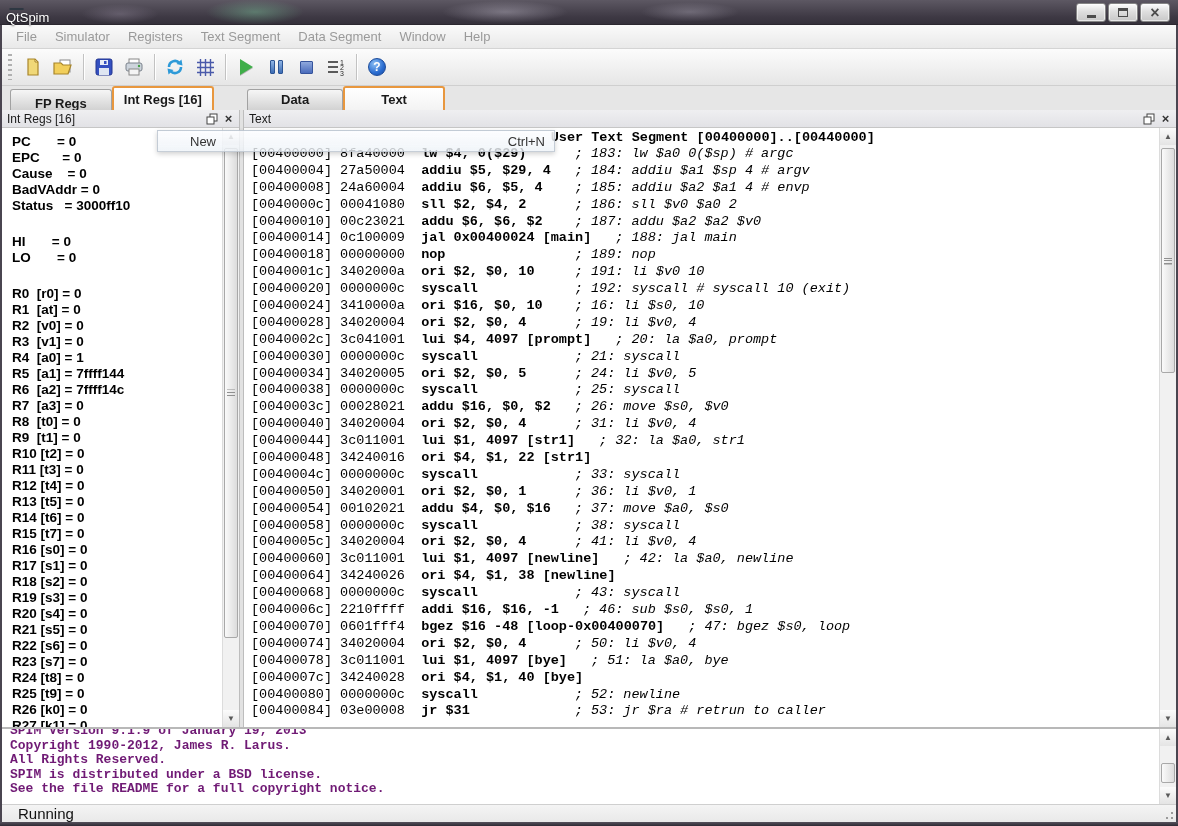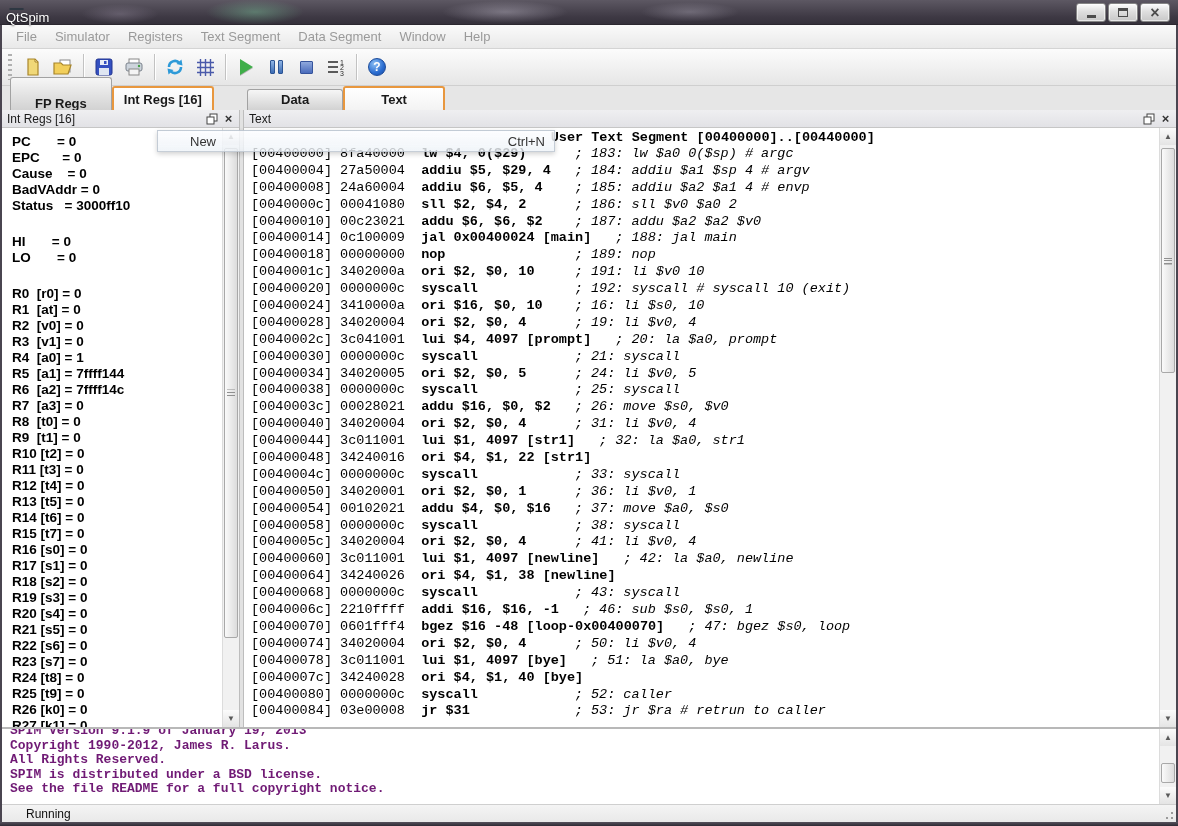--- a/index.html
+++ b/index.html
@@ -91,21 +91,21 @@
     background:repeating-linear-gradient(to bottom,#909090 0 1px,transparent 1px 3px); }
 
   
   #messages { height:77px; background:#fff; border-top:2px solid #b8b8b8; position:relative; overflow:hidden; }
   #messages-content { padding-left:8px; margin-top:-5px; font-family:"Liberation Mono",monospace; font-size:13px; font-weight:bold; color:#701a75; }
   .msg-line { height:14.5px; line-height:14.5px; white-space:pre; }
   #msg-scroll { position:absolute; top:0; bottom:0; right:0; width:17px; background:#f1f1f1; border-left:1px solid #dcdcdc; }
 
   
   #statusbar { height:18px; background:linear-gradient(#f4f4f4,#e9e9e9); border-top:1px solid #cfcfcf;
-    display:flex; align-items:center; padding-left:24px; font-size:12px; color:#111; position:relative; }
+    display:flex; align-items:center; padding-left:16px; font-size:15px; color:#111; position:relative; }
   #resize-grip { position:absolute; right:2px; bottom:2px; width:12px; height:12px;
     background:
       radial-gradient(circle 1.5px at 10px 10px,#9a9a9a 90%,transparent),
       radial-gradient(circle 1.5px at 10px 5px,#9a9a9a 90%,transparent),
       radial-gradient(circle 1.5px at 5px 10px,#9a9a9a 90%,transparent); }
   #bottom-edge { height:4px; background:linear-gradient(#56515c,#2e2a34); margin:0 -2px; }
 
   
   #menu-popup { position:absolute; left:155px; top:130px; width:398px; height:22px;
     background:linear-gradient(rgba(252,253,255,.88),rgba(238,243,248,.80));
@@ -218,21 +218,21 @@
         </svg>
     </div>
     <div class="tb-sep"></div>
     <div class="tbtn">
         <div class="help-circ">?</div>
       </div>
   </div>
 
   <div id="tabrow">
     <div class="tabgroup" id="tabs-left">
-        <div class="tab" style="padding: 16px 24px;">FP Regs</div>
+        <div class="tab" style="padding: 4px 24px;">FP Regs</div>
         <div class="tab sel" style="padding: 0px 10px;">Int Regs [16]</div>
       </div>
     <div class="tabgroup" id="tabs-right">
         <div class="tab" style="padding: 0px 33px;">Data</div>
         <div class="tab sel" style="padding: 0px 36px;">Text</div>
       </div>
   </div>
 
   <div id="main">
     <div id="dock-left">
@@ -339,21 +339,21 @@
             <div class="asm-line"><span class="a">[00400058] 0000000c  </span><span class="i">syscall         </span><span class="c">; 38: syscall</span></div>
             <div class="asm-line"><span class="a">[0040005c] 34020004  </span><span class="i">ori $2, $0, 4   </span><span class="c">; 41: li $v0, 4</span></div>
             <div class="asm-line"><span class="a">[00400060] 3c011001  </span><span class="i">lui $1, 4097 [newline]</span><span class="c">; 42: la $a0, newline</span></div>
             <div class="asm-line"><span class="a">[00400064] 34240026  </span><span class="i">ori $4, $1, 38 [newline]</span><span class="c"></span></div>
             <div class="asm-line"><span class="a">[00400068] 0000000c  </span><span class="i">syscall         </span><span class="c">; 43: syscall</span></div>
             <div class="asm-line"><span class="a">[0040006c] 2210ffff  </span><span class="i">addi $16, $16, -1</span><span class="c">; 46: sub $s0, $s0, 1</span></div>
             <div class="asm-line"><span class="a">[00400070] 0601fff4  </span><span class="i">bgez $16 -48 [loop-0x00400070]</span><span class="c">; 47: bgez $s0, loop</span></div>
             <div class="asm-line"><span class="a">[00400074] 34020004  </span><span class="i">ori $2, $0, 4   </span><span class="c">; 50: li $v0, 4</span></div>
             <div class="asm-line"><span class="a">[00400078] 3c011001  </span><span class="i">lui $1, 4097 [bye]</span><span class="c">; 51: la $a0, bye</span></div>
             <div class="asm-line"><span class="a">[0040007c] 34240028  </span><span class="i">ori $4, $1, 40 [bye]</span><span class="c"></span></div>
-            <div class="asm-line"><span class="a">[00400080] 0000000c  </span><span class="i">syscall         </span><span class="c">; 52: caller</span></div>
+            <div class="asm-line"><span class="a">[00400080] 0000000c  </span><span class="i">syscall         </span><span class="c">; 52: newline</span></div>
             <div class="asm-line"><span class="a">[00400084] 03e00008  </span><span class="i">jr $31          </span><span class="c">; 53: jr $ra # retrun to caller</span></div>
           </div>
         <div class="vscroll" style="top:0;">
           <div class="sb-arrow sb-up">▲</div>
           <div class="sb-thumb" style="top:20px; height:225px;">
               <div class="sb-grip"></div>
             </div>
           <div class="sb-arrow sb-down">▼</div>
         </div>
       </div>

